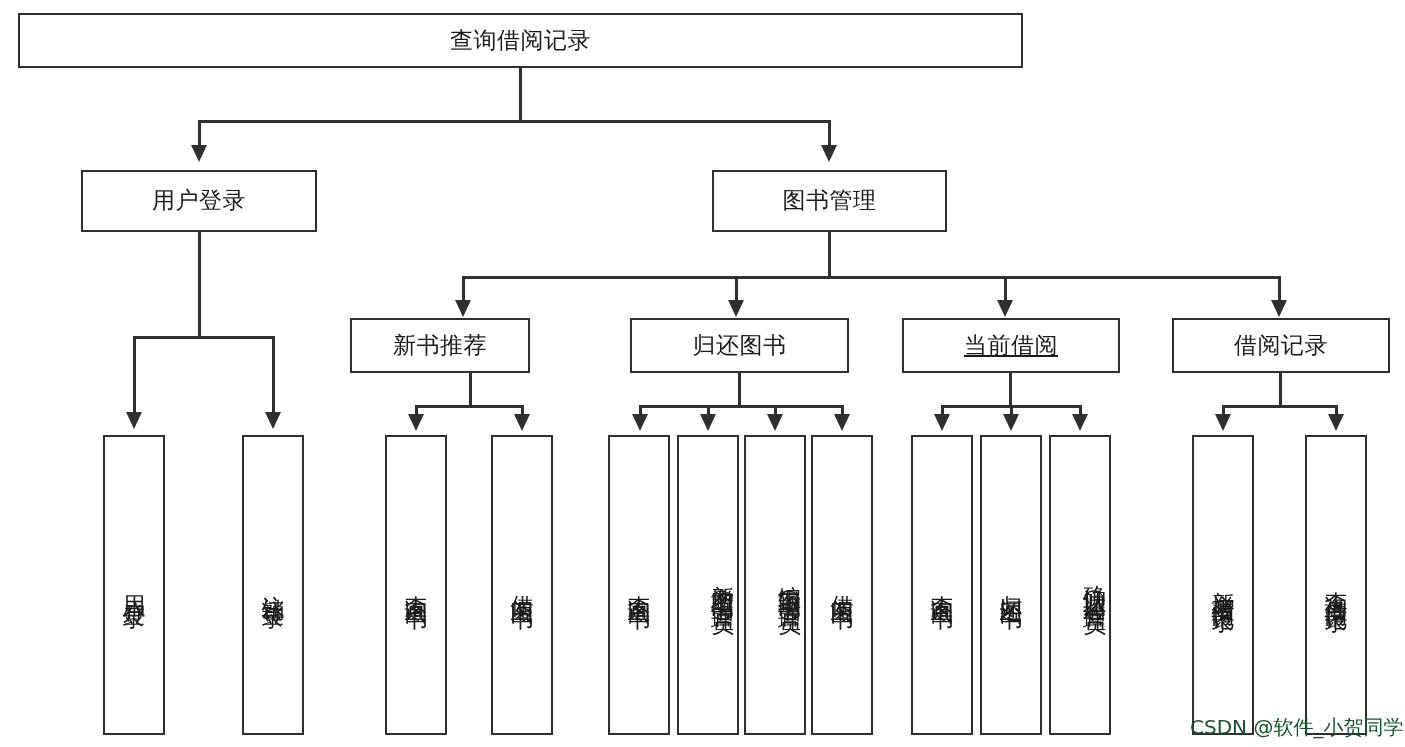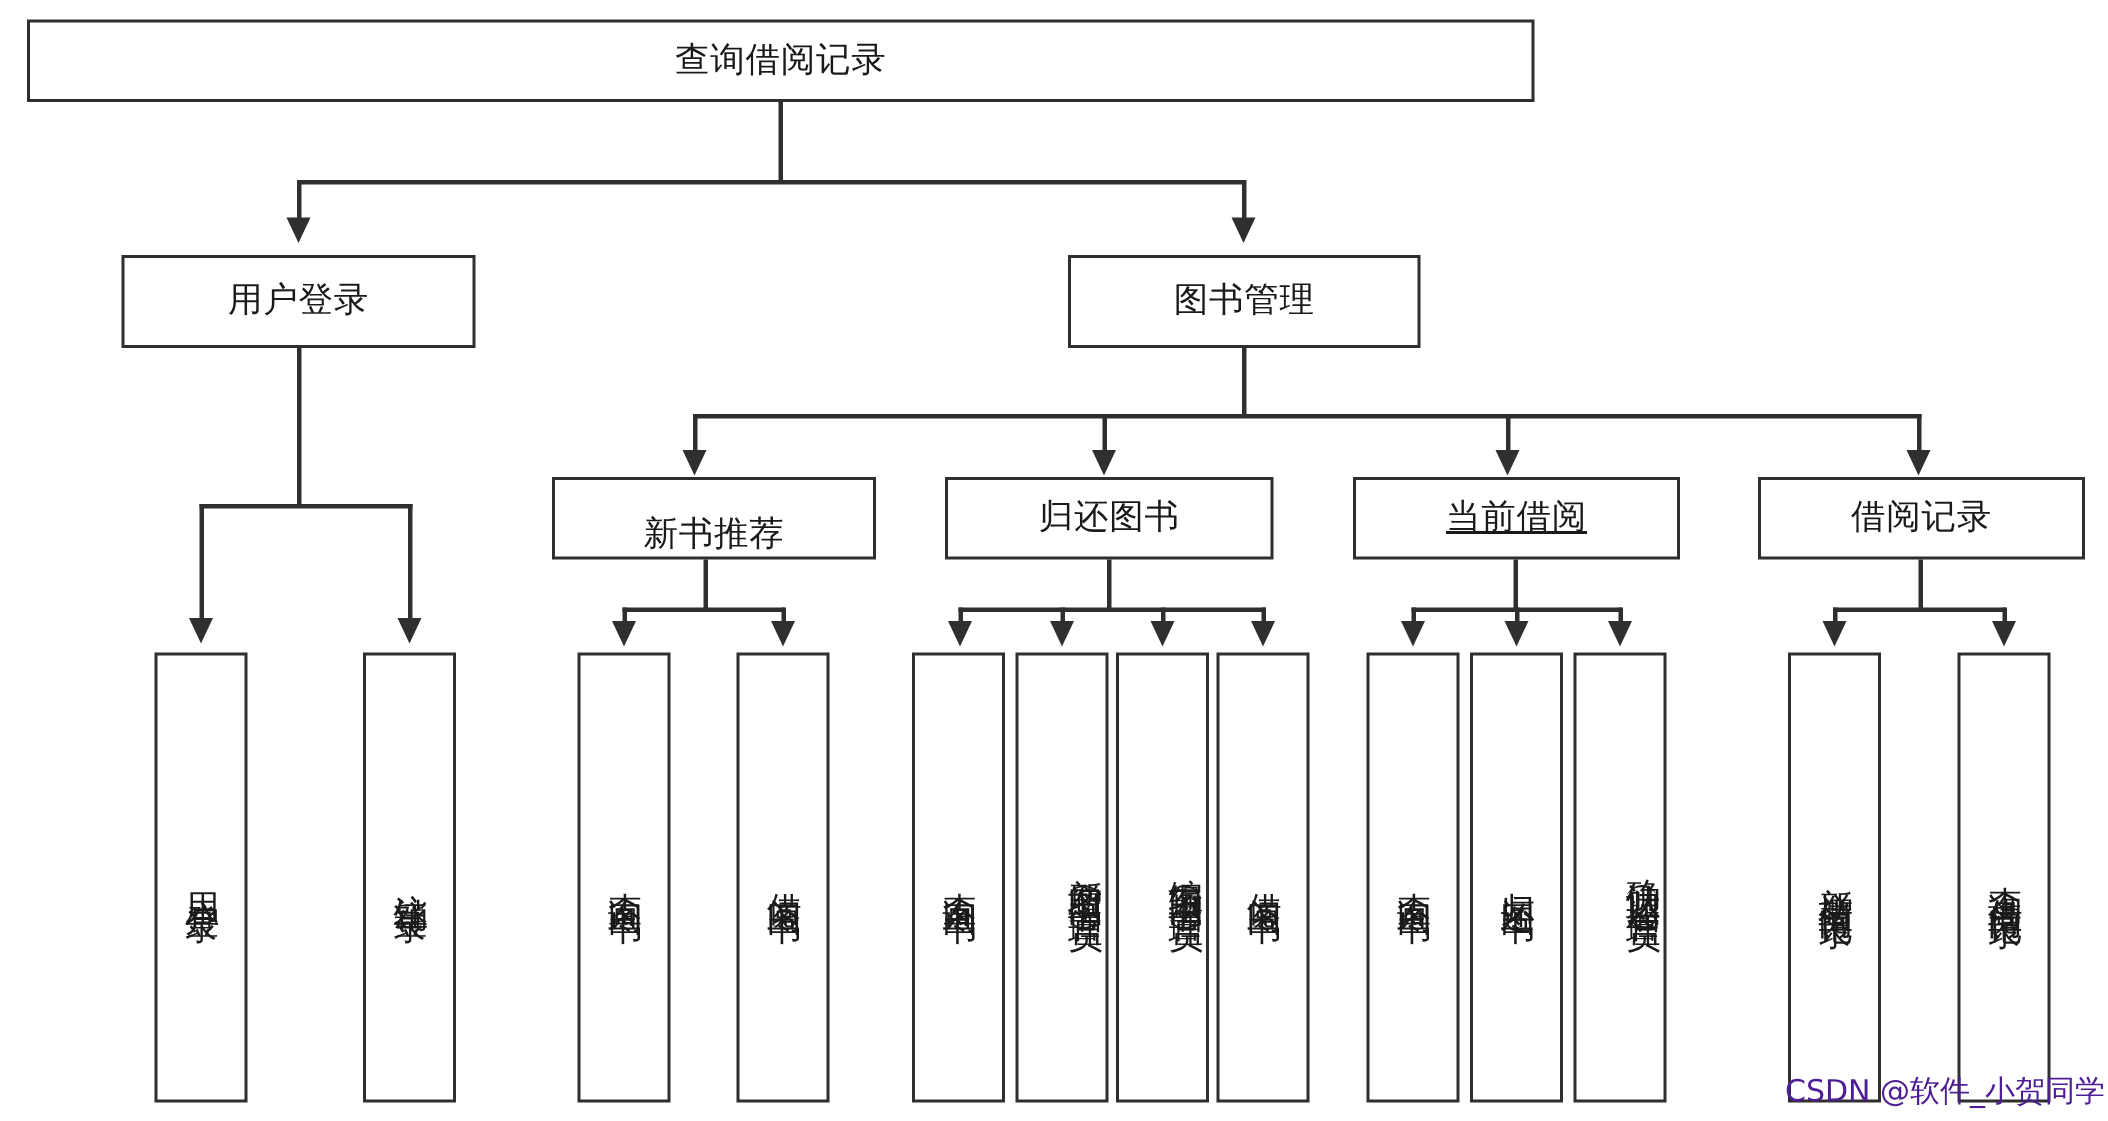--- a/index.html
+++ b/index.html
@@ -57,21 +57,21 @@
   .arrow {
     position: absolute;
     width: 0;
     height: 0;
     border-left: 8px solid transparent;
     border-right: 8px solid transparent;
     border-top: 17px solid #2f2f2f;
   }
   .watermark {
     position: absolute;
-    color: #4c1d95;
+    color: #14532d;
     font-size: 20px;
     white-space: nowrap;
     user-select: none;
   }
 </style>
 </head>
 <body>
 
 <div id="canvas">
 
@@ -107,21 +107,21 @@
   <div class="edge h" style="left:462px; top:276px; width:819px; height:2.5px;"></div>
   <div class="edge v" style="left:462px; top:276px; width:2.5px; height:26px;"></div>
   <div class="arrow" style="left:455px; top:300px;"></div>
   <div class="edge v" style="left:735px; top:276px; width:2.5px; height:26px;"></div>
   <div class="arrow" style="left:728px; top:300px;"></div>
   <div class="edge v" style="left:1004px; top:276px; width:2.5px; height:26px;"></div>
   <div class="arrow" style="left:997px; top:300px;"></div>
   <div class="edge v" style="left:1278px; top:276px; width:2.5px; height:26px;"></div>
   <div class="arrow" style="left:1271px; top:300px;"></div>
 
-  <div class="node horiz" style="left:368px; top:318px; width:216px; height:55px;align-items:flex-end;">
+  <div class="node horiz" style="left:350px; top:318px; width:180px; height:55px;">
     <span>新书推荐</span>
   </div>
   <div class="node horiz" style="left:630px; top:318px; width:219px; height:55px;">
     <span>归还图书</span>
   </div>
   <div class="node horiz" style="left:902px; top:318px; width:218px; height:55px;text-decoration:underline;">
     <span>当前借阅</span>
   </div>
   <div class="node horiz" style="left:1172px; top:318px; width:218px; height:55px;">
     <span>借阅记录</span>

